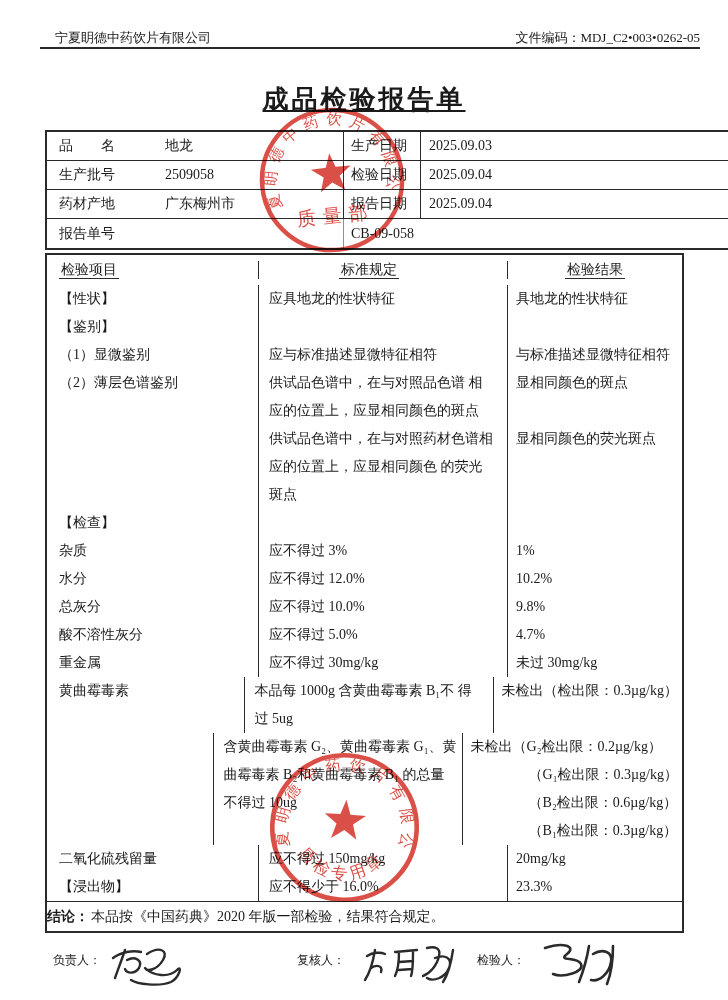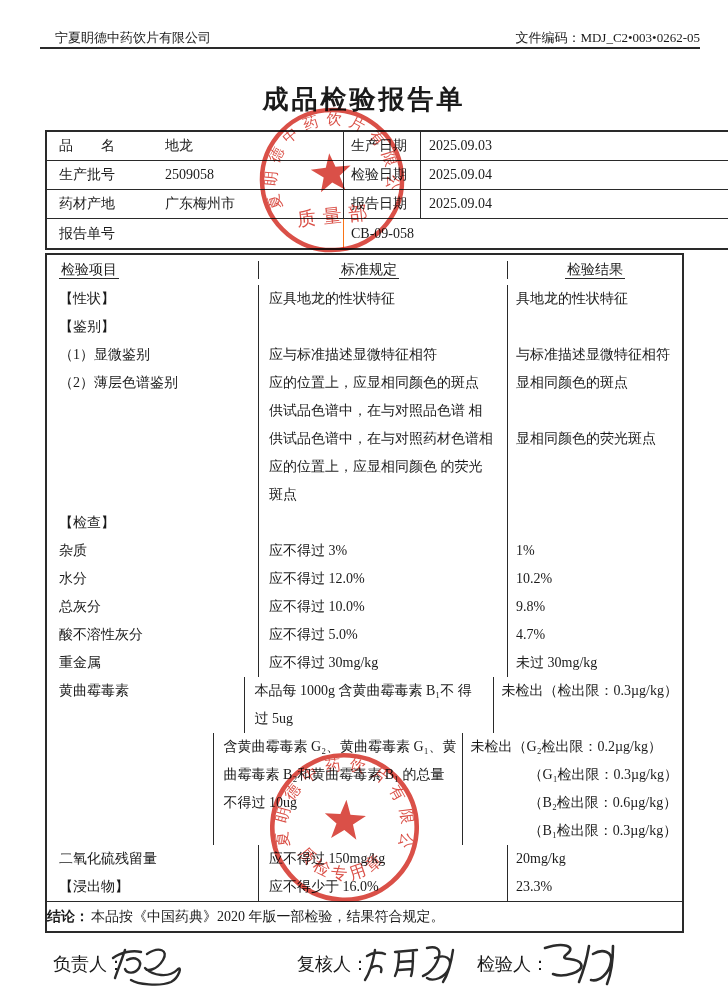--- a/index.html
+++ b/index.html
@@ -6,21 +6,21 @@
   body{
     width:728px;height:1000px;position:relative;background:#ffffff;
     font-family:"Liberation Serif","DejaVu Serif",serif;
     color:#1a1a1a;font-size:14px;overflow:hidden;
   }
   
   .hdr{position:absolute;top:29px;left:55px;width:645px;display:flex;justify-content:space-between;font-size:13px;}
   .hdr-rule{position:absolute;top:47px;left:40px;width:660px;border-top:2px solid #2a2a2a;}
   
   .title{position:absolute;top:82px;left:0;width:728px;text-align:center;
-         font-size:26px;font-weight:bold;letter-spacing:3px;}
+         font-size:26px;font-weight:bold;letter-spacing:3px;text-decoration:underline;}
   
   .info{position:absolute;top:130px;left:45px;width:697px;border:2px solid #2a2a2a;box-sizing:border-box;}
   .irow{display:flex;height:29px;align-items:center;border-bottom:1px solid #2a2a2a;box-sizing:border-box;}
   .irow:last-child{border-bottom:none;}
   .ica{width:296px;display:flex;align-items:center;padding-left:12px;box-sizing:border-box;}
   .ilabel{display:inline-block;width:92px;}
   .ivalue{margin-left:14px;}
   .icb{width:77px;border-left:1px solid #2a2a2a;padding-left:7px;box-sizing:border-box;height:100%;display:flex;align-items:center;}
   .icc{flex:1;border-left:1px solid #2a2a2a;padding-left:8px;box-sizing:border-box;height:100%;display:flex;align-items:center;}
   .icwide{flex:1;border-left:1px solid #f97316;padding-left:7px;box-sizing:border-box;height:100%;display:flex;align-items:center;}
@@ -41,21 +41,21 @@
   .ln{line-height:28px;height:28px;white-space:nowrap;}
   .ind{padding-left:58px;}
   .concl{display:flex;align-items:center;height:30px;border-top:1px solid #2a2a2a;box-sizing:border-box;}
   .concl b{margin-right:2px;}
   
   .stamp{position:absolute;mix-blend-mode:multiply;opacity:.88;pointer-events:none;}
   .stamp-top{left:252px;top:100px;transform:rotate(-6deg);}
   .stamp-bot{left:262px;top:745px;transform:rotate(4deg);}
   
   .foot{position:absolute;top:938px;left:45px;width:639px;height:60px;}
-  .flabel{position:absolute;top:14px;font-size:18px;}
+  .flabel{position:absolute;top:14px;font-size:12px;}
   .fl1{left:8px;} .fl2{left:252px;} .fl3{left:432px;}
   .sig{position:absolute;top:0;}
   .sg1{left:62px;} .sg2{left:312px;} .sg3{left:488px;}
 </style>
 </head>
 <body>
 
 <div class="hdr">
   <span>宁夏眀德中药饮片有限公司</span>
   <span><span>文件编码：</span><span>MDJ_C2•003•0262-05</span></span>
@@ -131,22 +131,22 @@
       </div>
     <div class="tc3">
         <div class="ln">与标准描述显微特征相符</div>
       </div>
   </div>
   <div class="trow h2">
     <div class="tc1">
         <div class="ln">（2）薄层色谱鉴别</div>
       </div>
     <div class="tc2">
+      <div class="ln">供试品色谱中，在与对照品色谱 相</div>
       <div class="ln">应的位置上，应显相同颜色的斑点</div>
-      <div class="ln">供试品色谱中，在与对照品色谱 相</div>
     </div>
     <div class="tc3">
         <div class="ln">显相同颜色的斑点</div>
       </div>
   </div>
   <div class="trow h3">
     <div class="tc1"></div>
     <div class="tc2">
       <div class="ln">供试品色谱中，在与对照药材色谱相</div>
       <div class="ln">应的位置上，应显相同颜色 的荧光</div>

